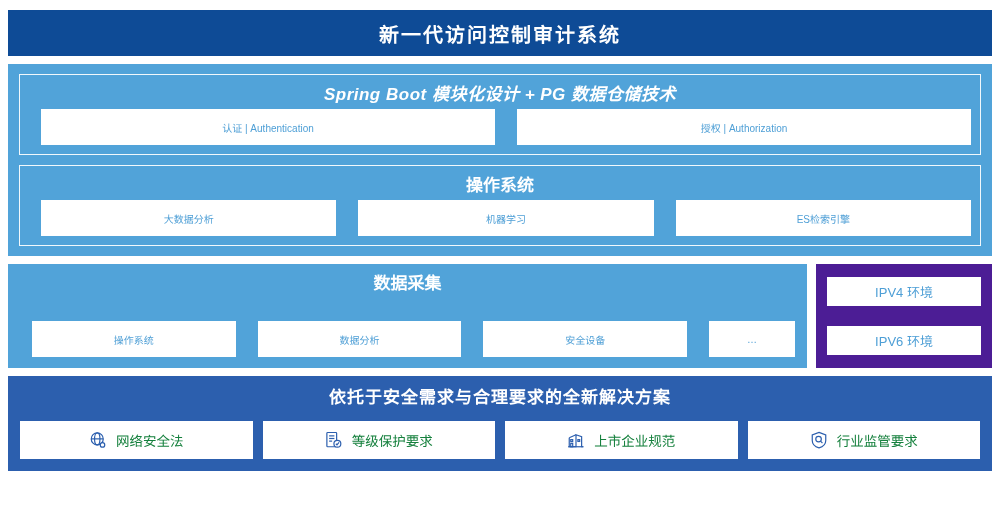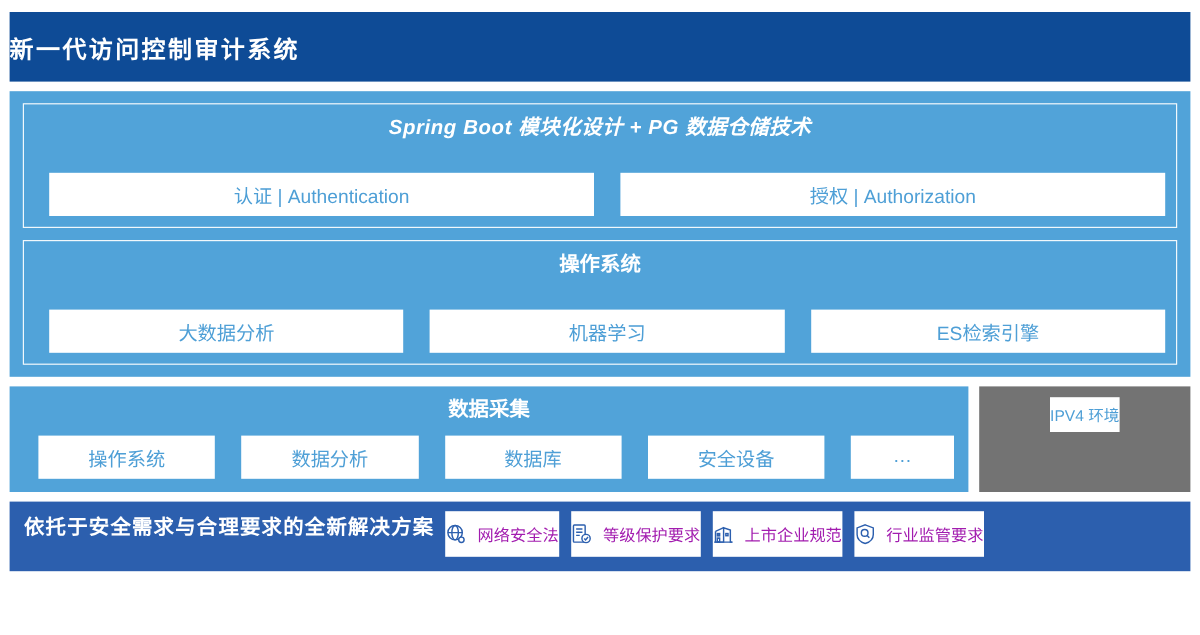--- a/index.html
+++ b/index.html
@@ -19,25 +19,25 @@
     position: relative;
     background: #ffffff;
     display: flex;
     flex-direction: column;
     padding: 10px 8px 8px 8px;
     gap: 8px;
   }
 
   
   .header-bar {
-    height: 58px;
+    height: 46px;
     background: #0e4b96;
     display: flex;
     align-items: center;
-    justify-content: flex-start;
+    justify-content: center;
     flex: 0 0 auto;
   }
   .header-title {
     color: #ffffff;
     font-size: 20px;
     font-weight: bold;
     letter-spacing: 2px;
   }
 
   
@@ -48,21 +48,21 @@
     flex-direction: column;
     gap: 10px;
     flex: 0 0 auto;
   }
 
   .group-panel {
     border: 1px solid rgba(255,255,255,0.92);
     padding: 7px 9px 9px 9px;
     display: flex;
     flex-direction: column;
-    gap: 24px;
+    gap: 1px;
   }
 
   .group-title {
     text-align: center;
     color: #ffffff;
     font-size: 17px;
     font-weight: bold;
     line-height: 26px;
   }
   .group-title.italic { font-style: italic; letter-spacing: .5px; }
@@ -73,90 +73,90 @@
   }
 
   .chip {
     flex: 1 1 0;
     background: #ffffff;
     height: 36px;
     display: flex;
     align-items: center;
     justify-content: center;
     color: #4e9fd6;
-    font-size: 16px;
+    font-size: 10px;
     white-space: nowrap;
     overflow: hidden;
     margin-left: 12px;
   }
 
   
   .collection-row {
     display: flex;
     gap: 9px;
     flex: 0 0 auto;
   }
 
   .collection-block {
     flex: 1 1 auto;
     background: #51a3d9;
     padding: 7px 12px 11px 12px;
     display: flex;
     flex-direction: column;
-    gap: 8px;
+    gap: 24px;
   }
 
   .env-block {
     width: 176px;
     flex: 0 0 176px;
-    background: #737373;
+    background: #4c1d95;
     padding: 9px 11px;
     display: flex;
-    flex-direction: row;
+    flex-direction: column;
     justify-content: center;
     gap: 20px;
   }
   .env-chip {
     background: #ffffff;
     height: 29px;
     display: flex;
     align-items: center;
     justify-content: center;
     color: #4e9fd6;
     font-size: 13px;
   }
 
   .chip.narrow { flex: 0 0 86px; }
 
   
   .compliance-block {
     background: #2c5fae;
     padding: 8px 12px 12px 12px;
     display: flex;
-    flex-direction: row;
+    flex-direction: column;
     gap: 9px;
     flex: 0 0 auto;
   }
   .compliance-title {
     text-align: center;
     color: #ffffff;
     font-size: 17px;
     font-weight: bold;
     line-height: 28px;
     letter-spacing: 1px;
   }
   .compliance-chip {
     flex: 1 1 0;
     background: #ffffff;
     height: 38px;
     display: flex;
     align-items: center;
     justify-content: center;
     gap: 9px;
-    color: #a21caf;
+    color: #15803d;
     font-size: 13.5px;
     white-space: nowrap;
   }
   .compliance-chip .ic {
     width: 18px;
     height: 18px;
     display: inline-flex;
     align-items: center;
     justify-content: center;
     flex: 0 0 18px;
@@ -208,34 +208,34 @@
     <div class="collection-block">
       <div class="group-title">数据采集</div>
       <div class="chip-row">
         <div class="chip">
           <span>操作系统</span>
         </div>
         <div class="chip">
           <span>数据分析</span>
         </div>
         <div class="chip">
-          <span>数据库</span>
-        </div>
-        <div class="chip">
           <span>安全设备</span>
         </div>
         <div class="chip narrow">
           <span>…</span>
         </div>
       </div>
     </div>
 
     <div class="env-block">
       <div class="env-chip">
         <span>IPV4 环境</span>
+      </div>
+      <div class="env-chip">
+        <span>IPV6 环境</span>
       </div>
     </div>
 
   </div>
 
   <div class="compliance-block">
     <div class="compliance-title">依托于安全需求与合理要求的全新解决方案</div>
     <div class="chip-row">
 
       <div class="compliance-chip">

